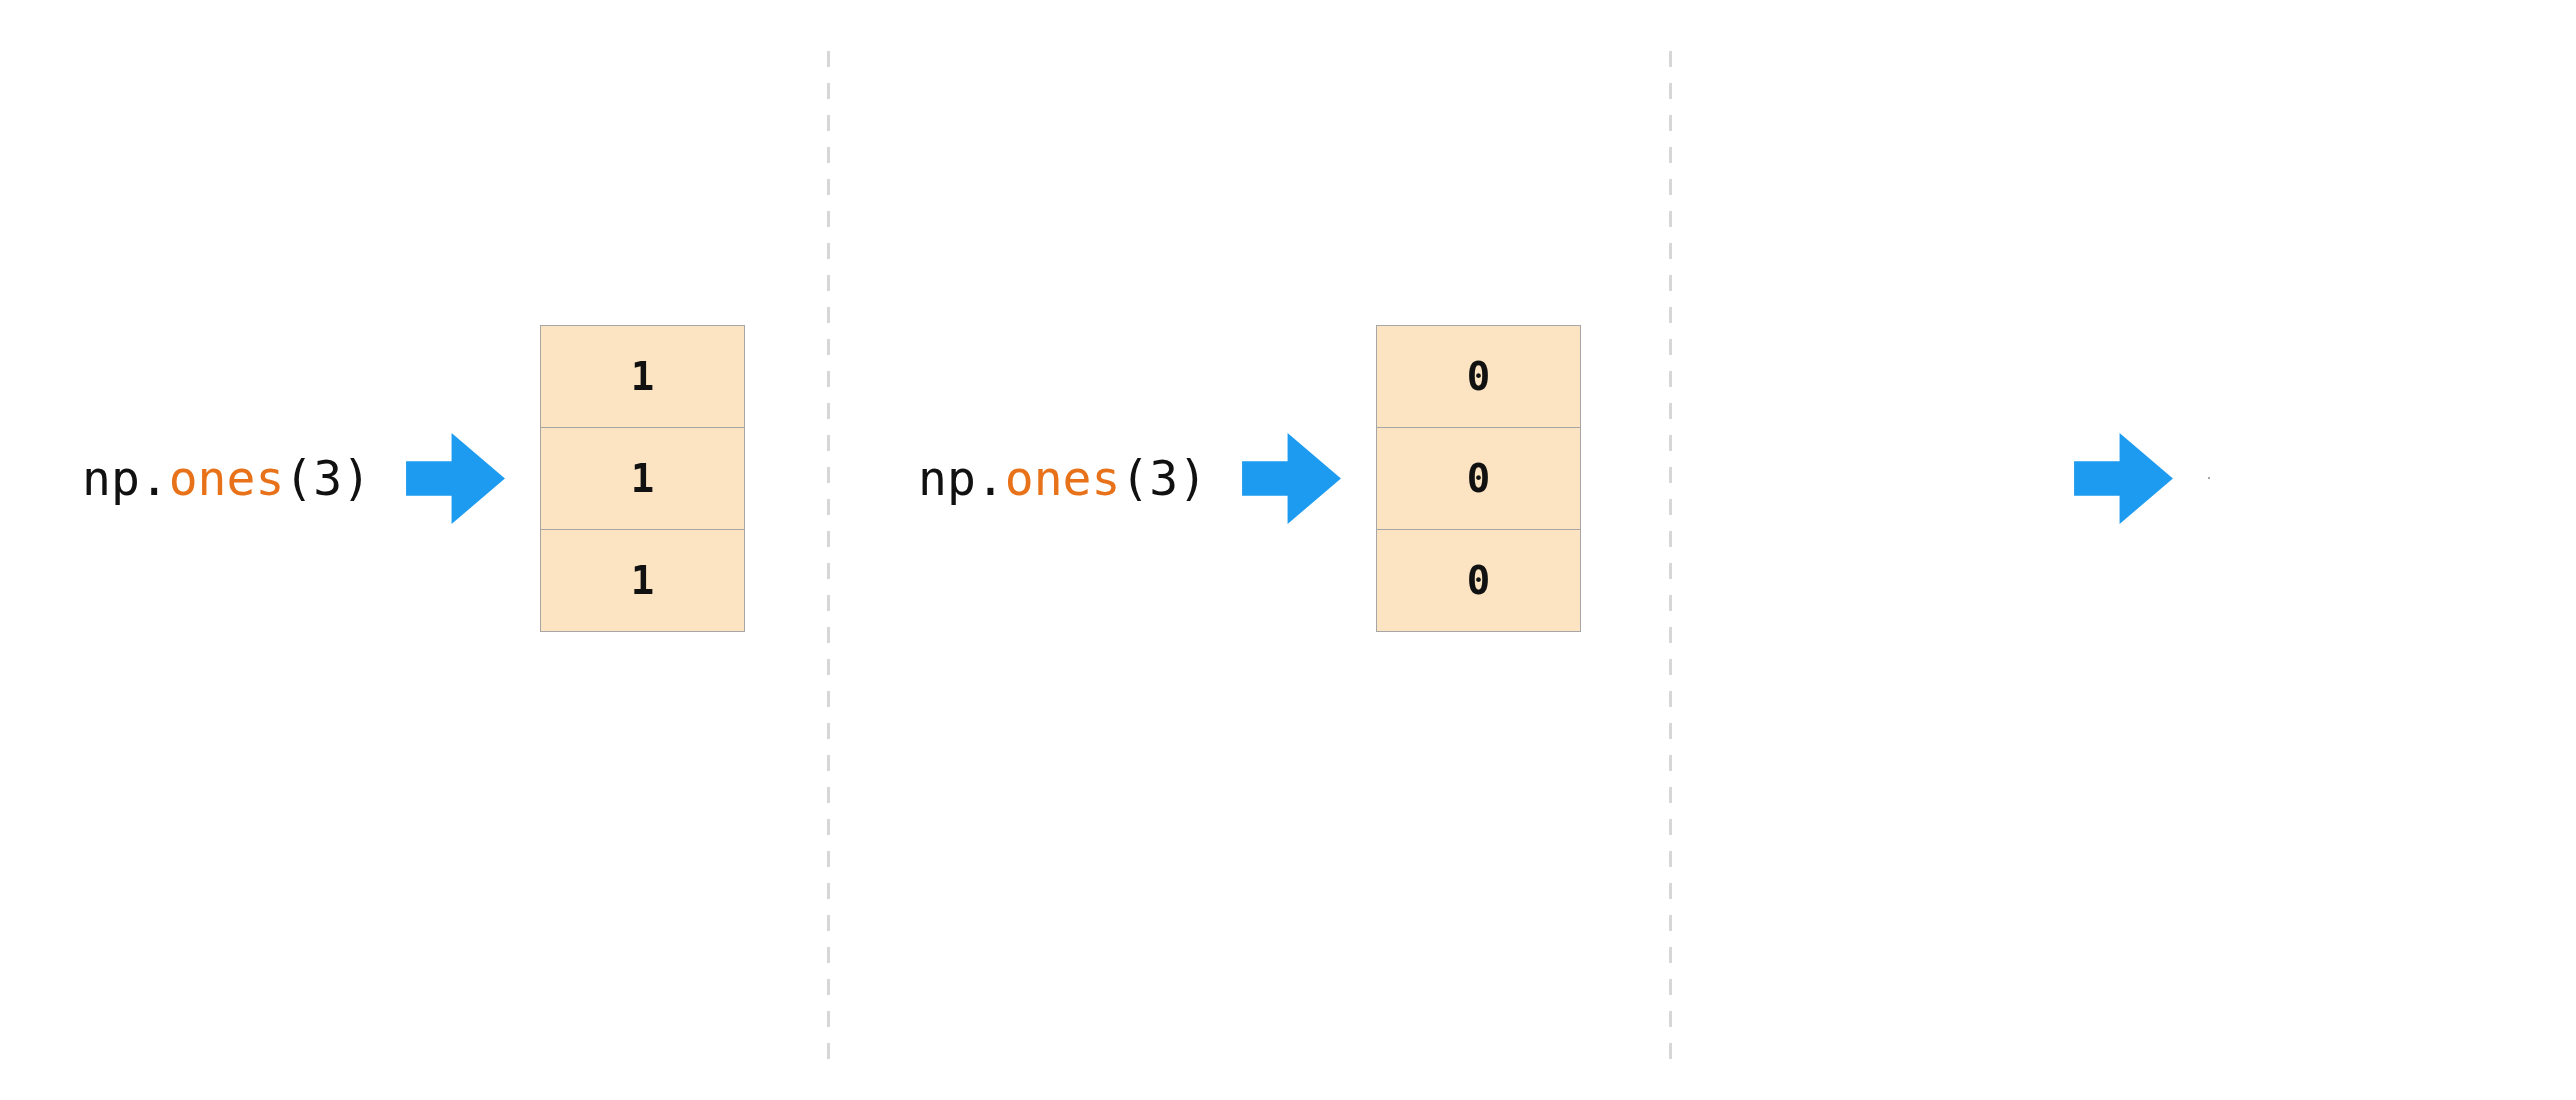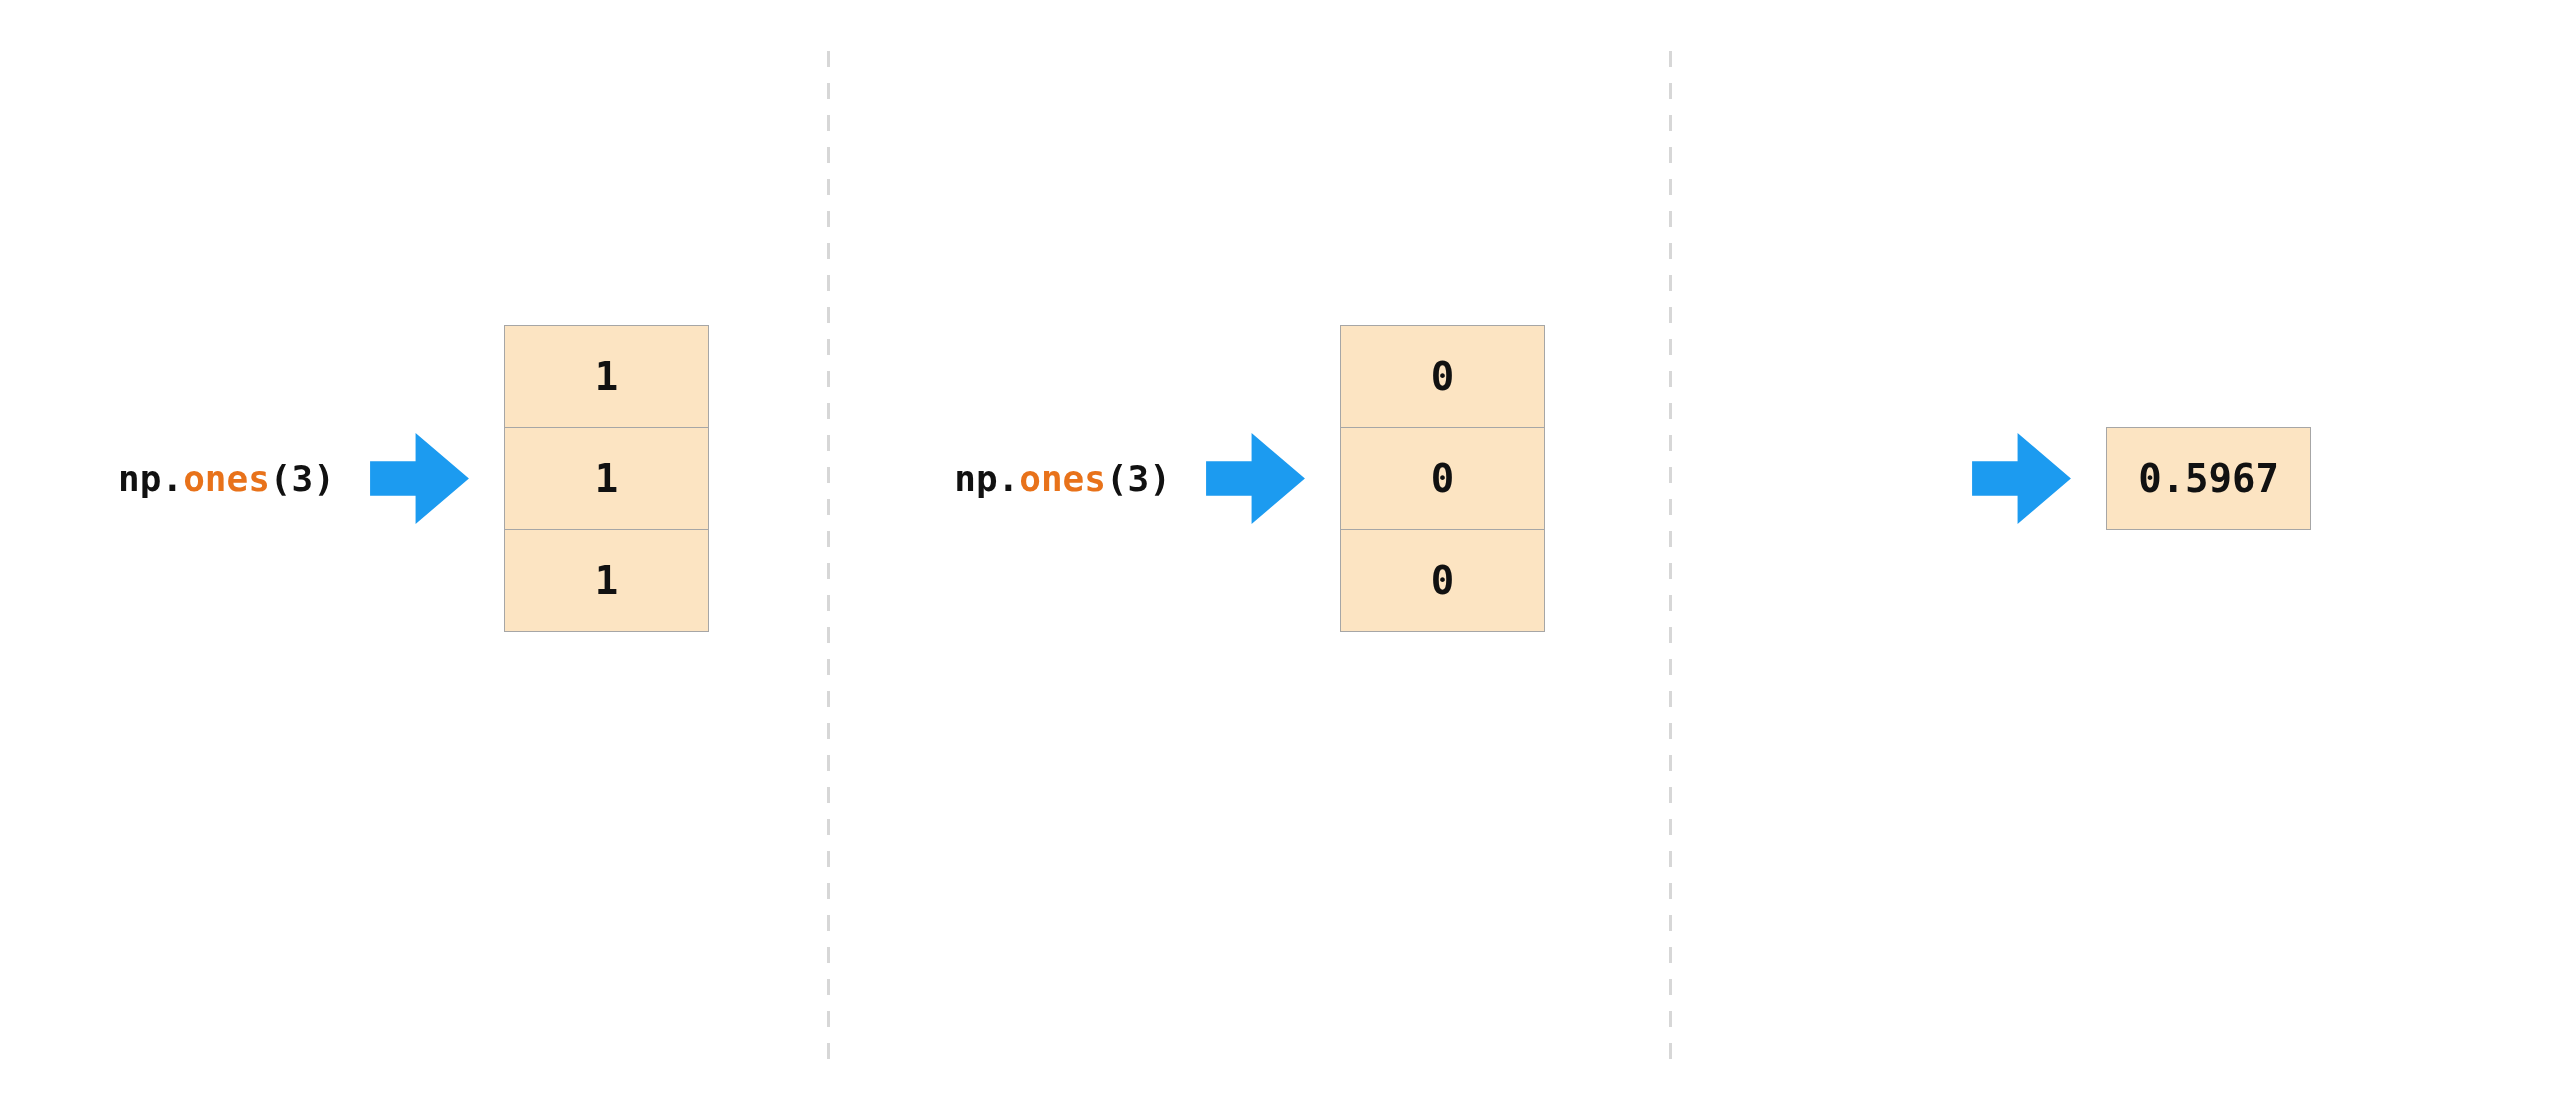--- a/index.html
+++ b/index.html
@@ -36,22 +36,22 @@
     );
   }
   .row {
     display: flex;
     align-items: center;
     position: relative;
     top: -72px; 
     white-space: nowrap;
   }
   .code {
-    font-weight: 700;
-    font-size: 36px;
+    font-weight: 400;
+    font-size: 48px;
     letter-spacing: 0;
     color: var(--code-black, #111111);
   }
   .code .fn { color: var(--code-orange, #e8721a); }
   .arrow-wrap {
     margin: 0 35px;
     display: flex;
     align-items: center;
   }
   .col {
@@ -116,19 +116,18 @@
   <div class="divider"></div>
 
   <section class="panel p3">
     <div class="row">
       <span class="arrow-wrap">
         <svg width="99" height="91" viewBox="0 0 126 116" aria-hidden="true">
           <polygon points="0,36 58,36 58,0 126,58 58,116 58,80 0,80" fill="#1c9bf0"></polygon>
         </svg>
       </span>
       <div class="col">
-        <div class="cell">0.5967</div>
       </div>
     </div>
   </section>
 
 </div>
 
 
 </body></html>

